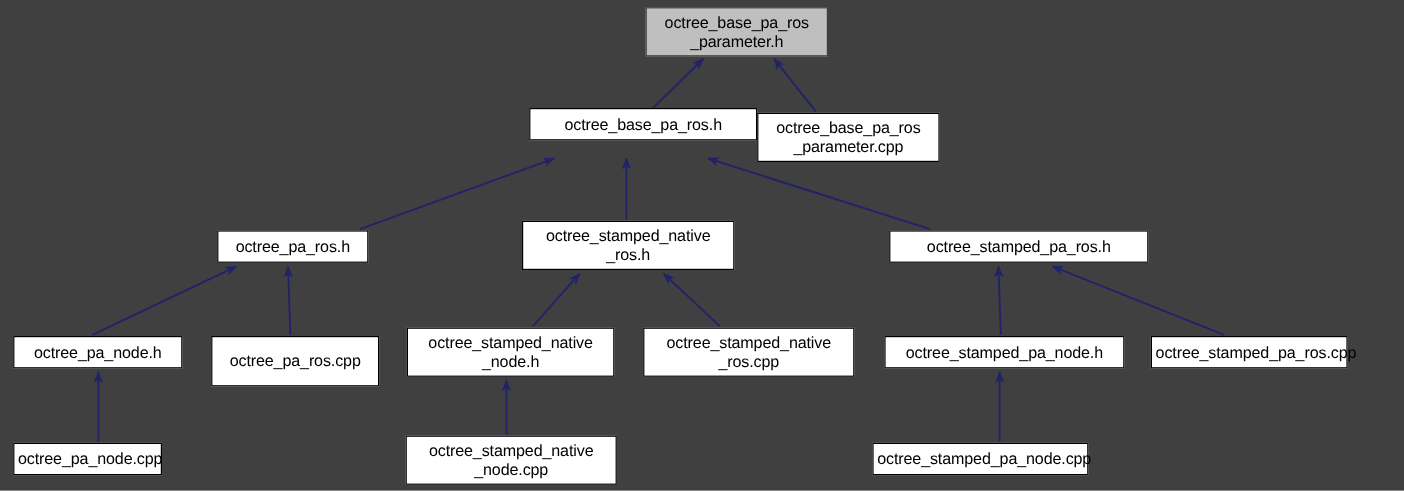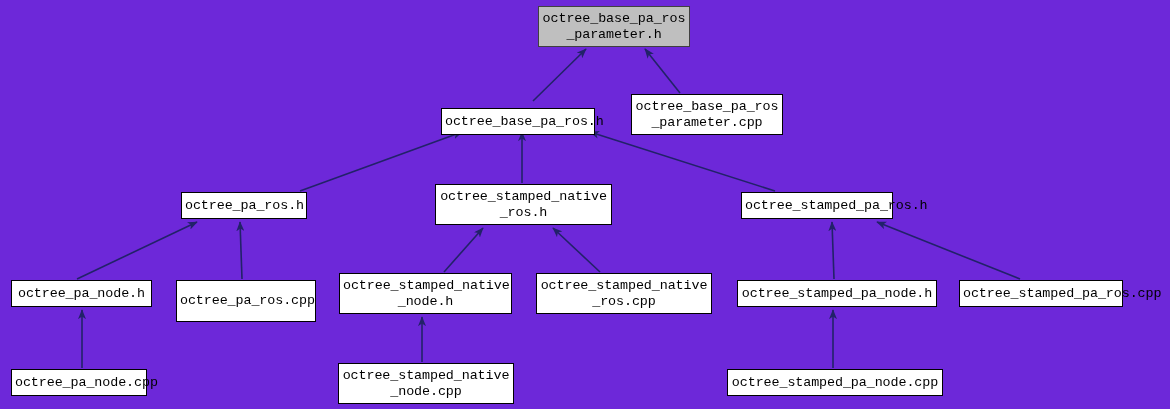--- a/index.html
+++ b/index.html
@@ -4,23 +4,23 @@
 <style>
   html, body {
     margin: 0;
     padding: 0;
     background: #ffffff;
   }
   #graph-canvas {
     position: relative;
     width: 1170px;
     height: 409px;
-    background: #6d28d9;
+    background: #404040;
     overflow: hidden;
-    font-family: Liberation Mono, monospace;
+    font-family: Liberation Sans, sans-serif;
   }
   #edge-layer {
     position: absolute;
     left: 0;
     top: 0;
     width: 1170px;
     height: 409px;
     pointer-events: none;
   }
   .graph-node {
@@ -72,33 +72,33 @@
         <line x1="834" y1="279" x2="832" y2="222" stroke="#222269" stroke-width="1.6" marker-end="url(#arrowhead)"></line>
         <line x1="1020" y1="279" x2="877" y2="222" stroke="#222269" stroke-width="1.6" marker-end="url(#arrowhead)"></line>
         <line x1="82" y1="368" x2="82" y2="310" stroke="#222269" stroke-width="1.6" marker-end="url(#arrowhead)"></line>
         <line x1="422" y1="362" x2="422" y2="317" stroke="#222269" stroke-width="1.6" marker-end="url(#arrowhead)"></line>
         <line x1="833" y1="368" x2="833" y2="310" stroke="#222269" stroke-width="1.6" marker-end="url(#arrowhead)"></line>
       </g>
   </svg>
   <div id="nodes-layer">
       <div class="graph-node root" style="left: 538px; top: 6px; width: 152px; height: 41px;"><span class="node-label">octree_base_pa_ros
 _parameter.h</span></div>
-      <div class="graph-node" style="left: 441px; top: 108px; width: 154px; height: 27px;"><span class="node-label">octree_base_pa_ros.h</span></div>
+      <div class="graph-node" style="left: 441px; top: 90px; width: 190px; height: 27px;"><span class="node-label">octree_base_pa_ros.h</span></div>
       <div class="graph-node" style="left: 631px; top: 94px; width: 152px; height: 41px;"><span class="node-label">octree_base_pa_ros
 _parameter.cpp</span></div>
-      <div class="graph-node" style="left: 181px; top: 192px; width: 126px; height: 27px; text-align: right;"><span class="node-label">octree_pa_ros.h</span></div>
+      <div class="graph-node" style="left: 181px; top: 192px; width: 126px; height: 27px;"><span class="node-label">octree_pa_ros.h</span></div>
       <div class="graph-node" style="left: 435px; top: 184px; width: 177px; height: 41px;"><span class="node-label">octree_stamped_native
 _ros.h</span></div>
-      <div class="graph-node" style="left: 741px; top: 192px; width: 152px; height: 27px; align-items: center;"><span class="node-label">octree_stamped_pa_ros.h</span></div>
+      <div class="graph-node" style="left: 741px; top: 192px; width: 216px; height: 27px; align-items: center;"><span class="node-label">octree_stamped_pa_ros.h</span></div>
       <div class="graph-node" style="left: 11px; top: 280px; width: 141px; height: 27px; text-align: center;"><span class="node-label">octree_pa_node.h</span></div>
       <div class="graph-node" style="left: 176px; top: 280px; width: 140px; height: 42px;"><span class="node-label">octree_pa_ros.cpp</span></div>
       <div class="graph-node" style="left: 339px; top: 273px; width: 173px; height: 41px;"><span class="node-label">octree_stamped_native
 _node.h</span></div>
       <div class="graph-node" style="left: 536px; top: 273px; width: 176px; height: 41px;"><span class="node-label">octree_stamped_native
 _ros.cpp</span></div>
       <div class="graph-node" style="left: 737px; top: 280px; width: 200px; height: 27px;"><span class="node-label">octree_stamped_pa_node.h</span></div>
       <div class="graph-node" style="left: 959px; top: 280px; width: 164px; height: 27px;"><span class="node-label">octree_stamped_pa_ros.cpp</span></div>
-      <div class="graph-node" style="left: 11px; top: 369px; width: 136px; height: 27px;"><span class="node-label">octree_pa_node.cpp</span></div>
+      <div class="graph-node" style="left: 11px; top: 369px; width: 124px; height: 27px;"><span class="node-label">octree_pa_node.cpp</span></div>
       <div class="graph-node" style="left: 338px; top: 363px; width: 176px; height: 41px;"><span class="node-label">octree_stamped_native
 _node.cpp</span></div>
-      <div class="graph-node" style="left: 727px; top: 369px; width: 216px; height: 27px;"><span class="node-label">octree_stamped_pa_node.cpp</span></div>
+      <div class="graph-node" style="left: 727px; top: 369px; width: 180px; height: 27px;"><span class="node-label">octree_stamped_pa_node.cpp</span></div>
     </div>
 </div>
 
 </body></html>

